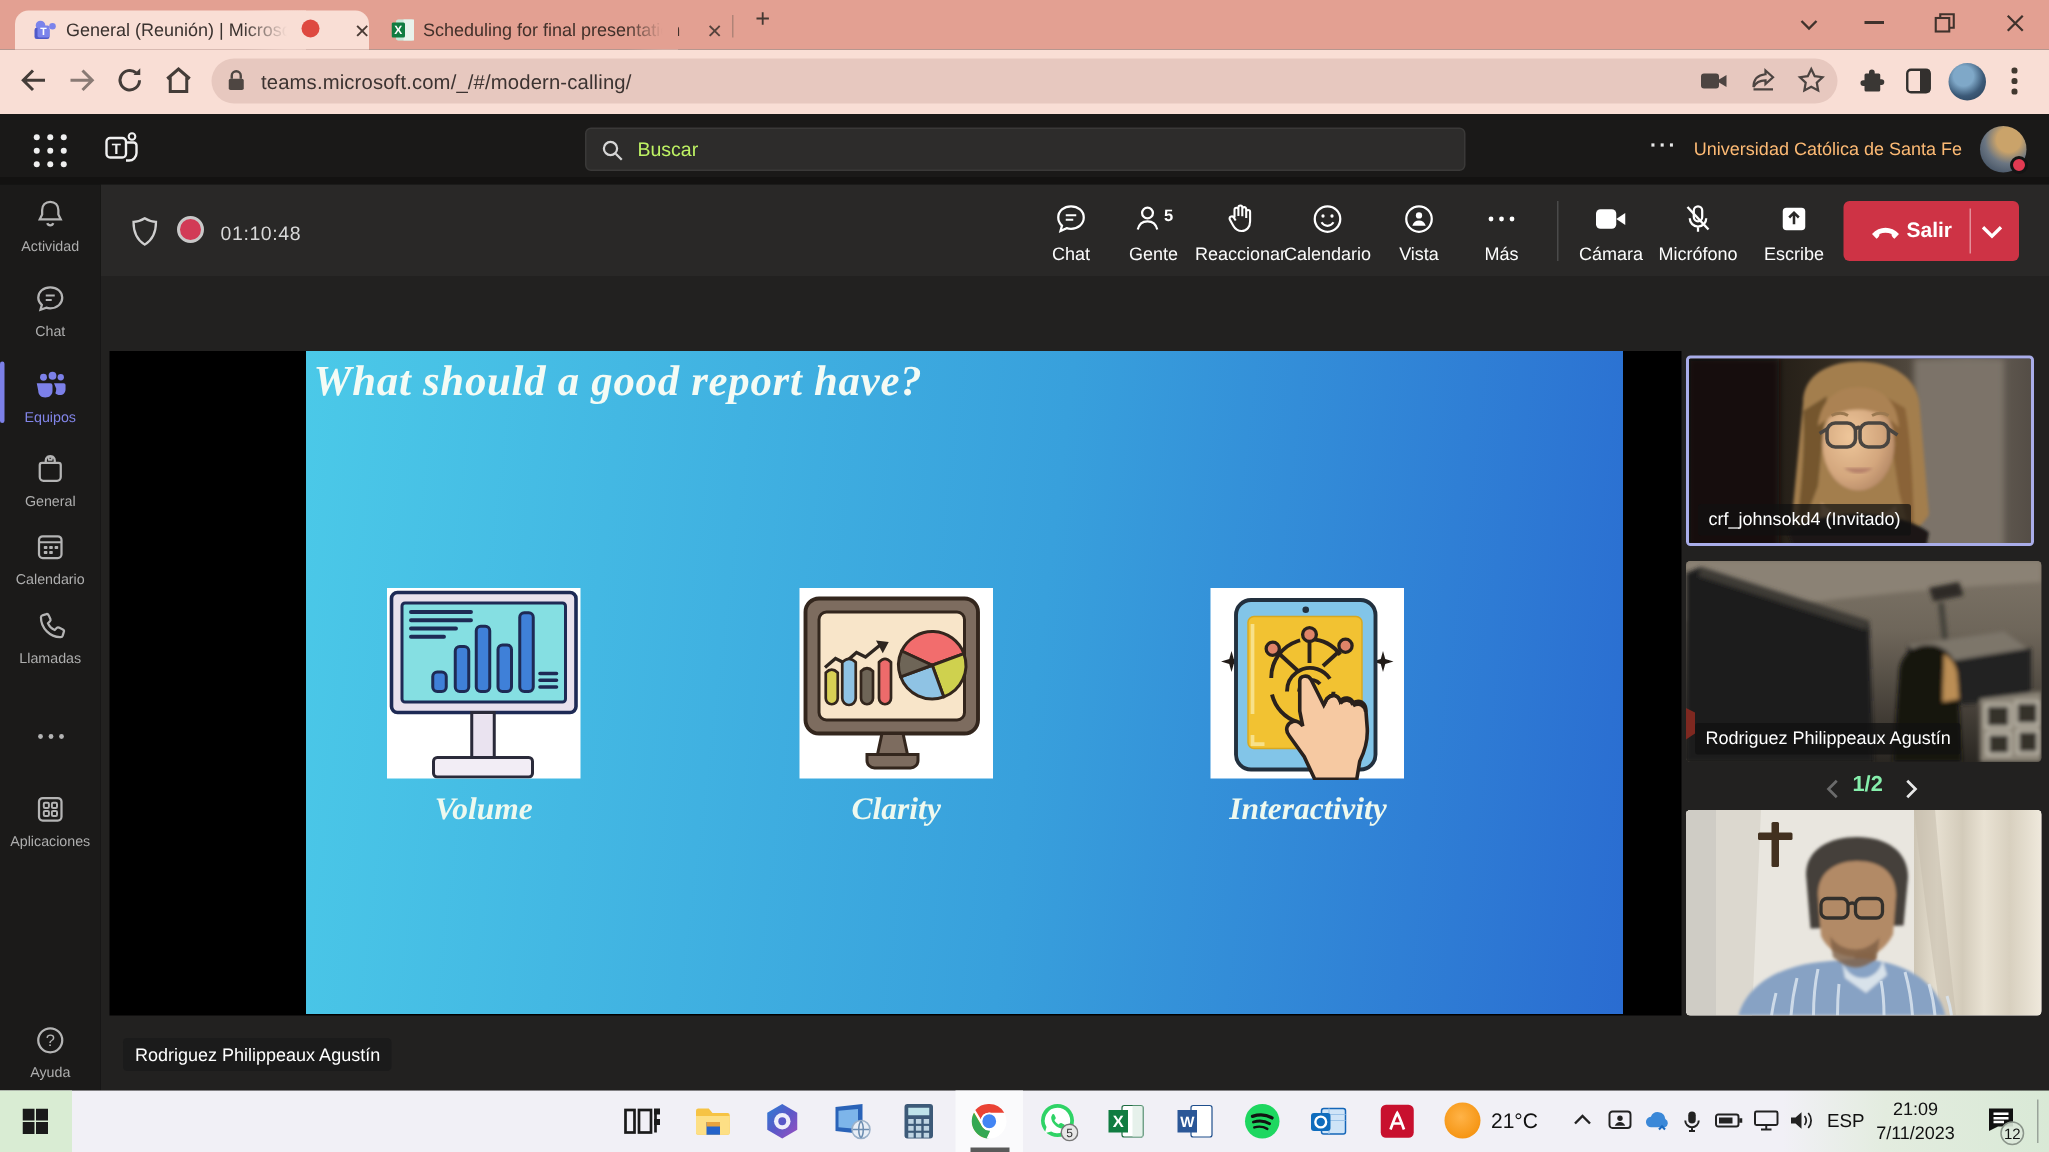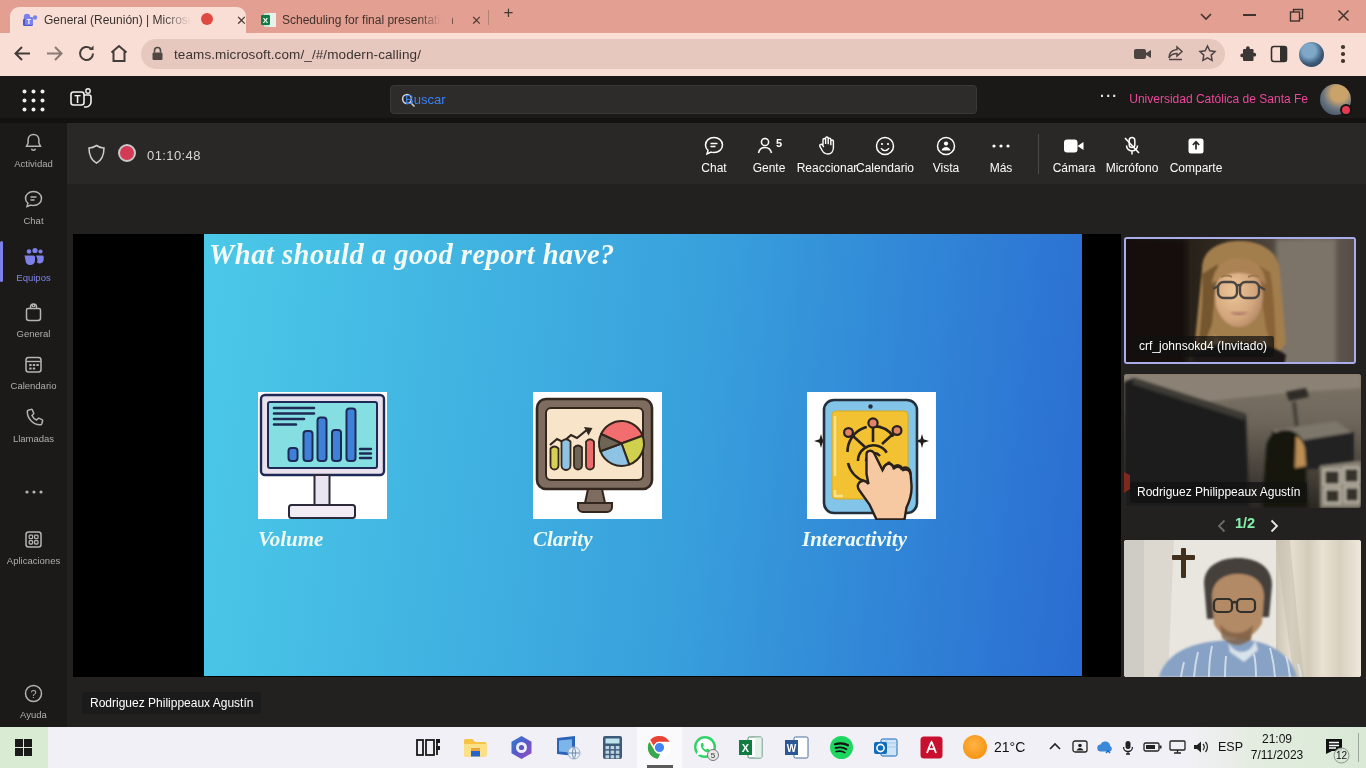--- a/index.html
+++ b/index.html
@@ -13,22 +13,22 @@
 #tab2 .title{position:absolute;left:34px;top:6px;font-size:12px;color:#41302a;white-space:nowrap;width:172px;overflow:hidden}
 #tab2 .fade{position:absolute;left:170px;top:0;width:34px;height:26px;background:linear-gradient(to right,rgba(227,160,146,0),#e3a092 70%)}
 .tabx{position:absolute;top:7px;width:13px;height:13px;color:#4a3b35;font-size:13px;line-height:13px;text-align:center}
 #toolbar{left:0;top:33px;width:1366px;height:43px;background:#f9ded5}
 #urlpill{left:141px;top:6px;width:1084px;height:30px;border-radius:15px;background:#e7c8bf}
 #urltext{left:174px;top:14px;font-size:13.5px;color:#3c3331;letter-spacing:.1px}
 .navic{position:absolute;top:10px}
 
 #teamsbar{left:0;top:76px;width:1366px;height:47px;background:#1a1918;border-bottom:1px solid #0c0c0c}
 #tsearch{left:390px;top:9px;width:587px;height:29px;background:#2d2c2b;border-radius:4px;border:1px solid #3a3938}
-#tsearch span{position:absolute;left:14px;top:6px;font-size:13px;color:#3b82f6}
-#orgname{right:58px;top:16px;font-size:12px;color:#ec4899}
+#tsearch span{position:absolute;left:34px;top:6px;font-size:13px;color:#bef264}
+#orgname{right:58px;top:16px;font-size:12px;color:#fdba74}
 
 #meetbar{left:67px;top:123px;width:1299px;height:61px;background:#292827}
 #mtime{left:80px;top:25px;font-size:13px;color:#d8d8d8;letter-spacing:.4px}
 .mbtn{position:absolute;text-align:center;color:#fff}
 .mbtn .lbl{font-size:12px;color:#fcfcfc}
 #salir{left:1162px;top:11px;width:117px;height:40px;background:#ce3345;border-radius:4px}
 #salir .txt{position:absolute;left:42px;top:11px;font-size:14px;font-weight:bold;color:#fff}
 #salir .div{position:absolute;left:84px;top:5px;width:1px;height:30px;background:rgba(255,255,255,.45)}
 
 #rail{left:0;top:123px;width:67px;height:604px;background:#1b1a19}
@@ -36,21 +36,21 @@
 .ritem .lbl{font-size:9.5px;margin-top:1px}
 .ritem.sel{color:#8285e8}
 .ritem.sel .lbl{color:#8285e8}
 #selbar{left:0px;top:241px;width:3px;height:41px;background:#7c80e8;border-radius:2px}
 
 #stage{left:67px;top:184px;width:1299px;height:543px;background:#222120}
 #sharevid{left:6px;top:50px;width:1048px;height:443px;background:#000}
 #slide{left:137px;top:50px;width:878px;height:442px;background:linear-gradient(97deg,#4bc9e8 0%,#38a0dc 55%,#2a6cd1 100%)}
 #slidetitle{left:5px;top:5px;font-family:"Liberation Serif",serif;font-style:italic;font-weight:bold;font-size:28.5px;color:#f4fbf5;letter-spacing:.5px}
 .card{position:absolute;top:158px;width:129px;height:127px;background:#fff}
-.clabel{position:absolute;top:293px;font-family:"Liberation Serif",serif;font-style:italic;font-weight:bold;font-size:21px;color:#eef9ef;}
+.clabel{position:absolute;top:293px;font-family:"Liberation Serif",serif;font-style:italic;font-weight:bold;font-size:21px;color:#eef9ef;text-align:center}
 #preslabel{left:15px;top:508px;height:22px;background:#1b1b1b;border-radius:3px;color:#fff;font-size:12px;line-height:22px;padding:0 8px}
 
 .tile{position:absolute;border-radius:3px;overflow:hidden}
 .vlabel{position:absolute;left:6px;bottom:5px;background:rgba(17,17,17,.72);color:#fff;font-size:12px;line-height:21px;padding:0 7px;border-radius:2px;white-space:nowrap}
 #tile1{left:1057px;top:53px;width:232px;height:127px;border:2.5px solid #a9ade9;background:#3a3531}
 #tile2{left:1057px;top:190px;width:237px;height:134px;background:#5c564d}
 #tile3{left:1057px;top:356px;width:237px;height:137px;background:#e9e6e0}
 #pager{left:1148px;top:329px;width:80px;height:26px;color:#fff}
 
 #taskbar{left:0;top:727px;width:1366px;height:41px;background:linear-gradient(to right,#f1f0f6 0%,#f1f0f6 87%,#e3ecdf 92%,#d9e9d6 100%)}
@@ -254,21 +254,31 @@
         <path d="M5.5 10.5a5.5 5.5 0 0 0 11 0M11 16v3.5" fill="none" stroke="#fff" stroke-width="1.5"></path>
         <path d="M4 3l14 15" stroke="#fff" stroke-width="1.6"></path>
       </svg>
     <div class="lbl">Micrófono</div>
   </div>
   <div class="mbtn" style="left:1097px;top:12px;width:64px">
     <svg width="22" height="22" viewBox="0 0 22 22">
         <rect x="3.5" y="3.5" width="15" height="15" rx="2.5" fill="#fff"></rect>
         <path d="M11 14.5V7M7.8 10L11 6.8l3.2 3.2" stroke="#292827" stroke-width="1.7" fill="none"></path>
       </svg>
-    <div class="lbl">Comparte</div>
+    <div class="lbl">Escribe</div>
+  </div>
+  <div class="abs" id="salir">
+    <svg class="abs" style="left:17px;top:13px" width="22" height="14" viewBox="0 0 22 14">
+        <path d="M2 9c5-5.5 13-5.5 18 0l-3 3.2c-1.4-1.1-2-1.8-2-3.2-2.6-1.1-5.4-1.1-8 0 0 1.4-.6 2.1-2 3.2z" fill="#fff"></path>
+      </svg>
+    <div class="txt">Salir</div>
+    <div class="div"></div>
+    <svg class="abs" style="left:90px;top:15px" width="18" height="12" viewBox="0 0 18 12">
+        <path d="M3 2.5l6 6 6-6" stroke="#fff" stroke-width="2.2" fill="none"></path>
+      </svg>
   </div>
 </div>
 
 <div class="abs" id="rail">
   <div class="abs" id="selbar" style="top:118px"></div>
   <div class="ritem" style="top:9px">
     <svg width="21" height="21" viewBox="0 0 21 21">
         <path d="M10.5 2.5c3.2 0 5.4 2.3 5.4 5.5v3l1.6 3.2H3.5L5.1 11V8c0-3.2 2.2-5.5 5.4-5.5z" fill="none" stroke="#b4b4b4" stroke-width="1.5"></path>
         <path d="M8.5 16.8a2.1 2.1 0 0 0 4 0" fill="none" stroke="#b4b4b4" stroke-width="1.5"></path>
       </svg>

